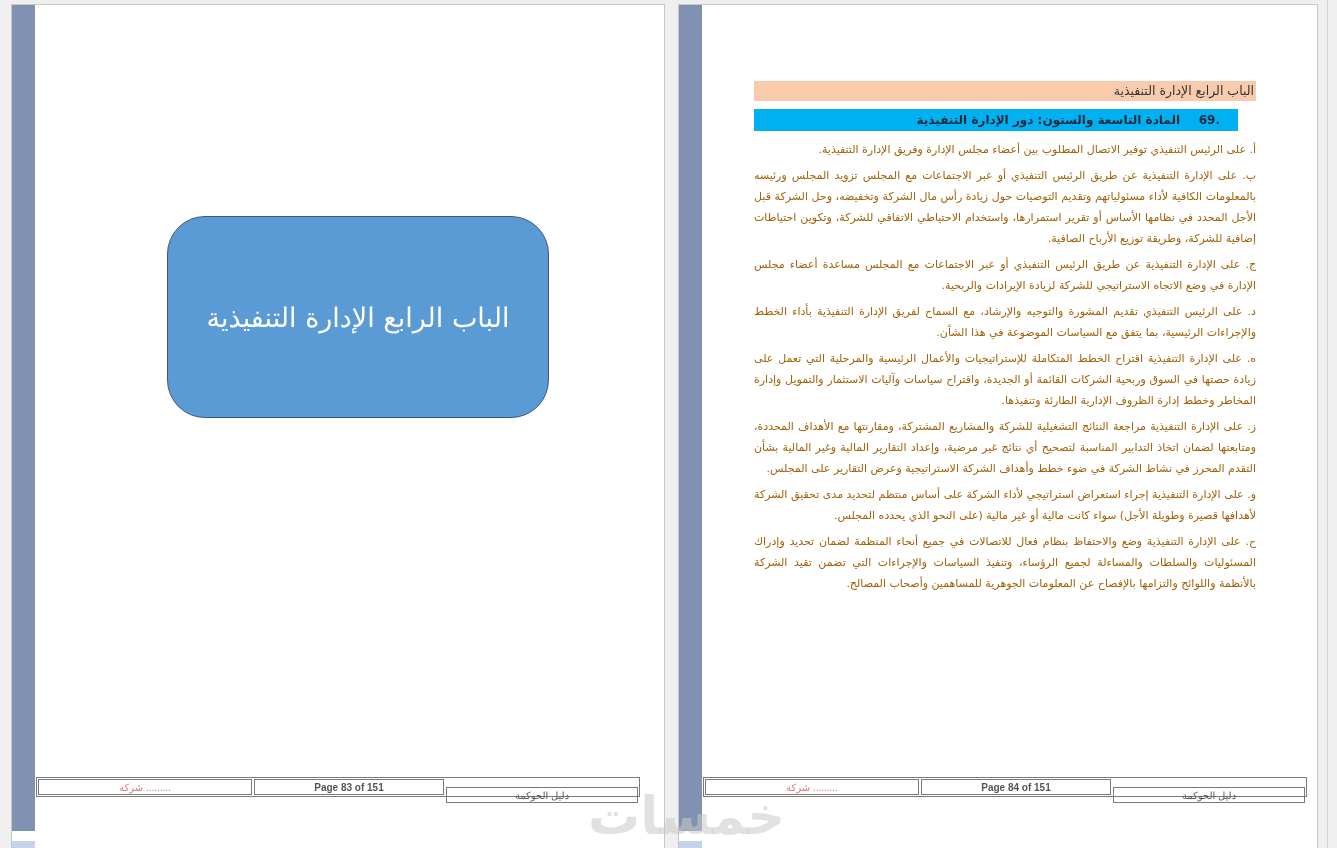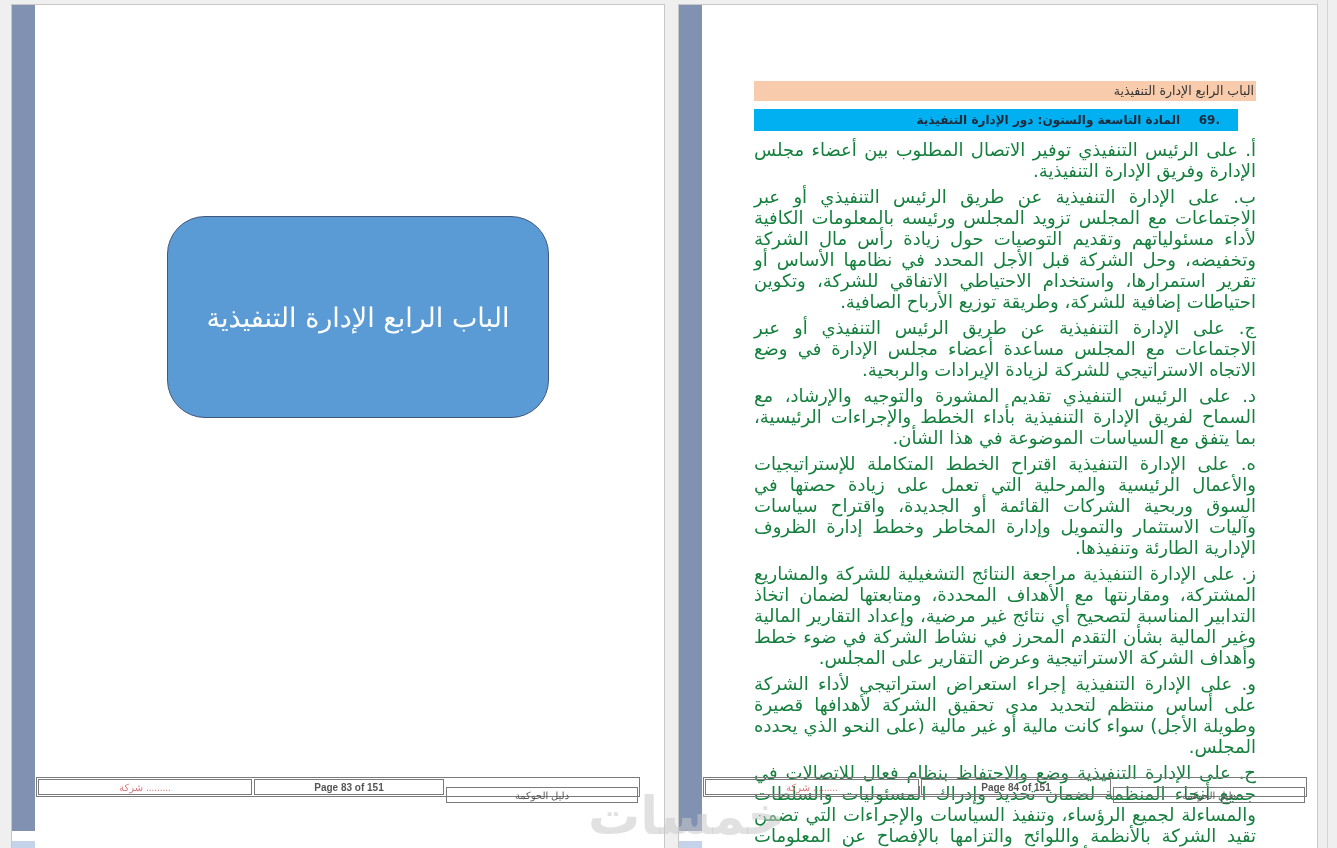--- a/index.html
+++ b/index.html
@@ -60,21 +60,21 @@
     }
     .article-heading {
       position: absolute; left: 75px; top: 104px; width: 484px; height: 22px;
       background: #00b0f0; direction: rtl;
       font-size: 12px; font-weight: bold; color: #1f2a3a; line-height: 22px;
       display: flex; box-sizing: border-box; padding-right: 18px;
     }
     .article-heading .num { width: 40px; }
     .article-heading .title { }
     .paragraph {
-      font-size: 18px; color: #15803d; line-height: 21px;
+      font-size: 11px; color: #a16207; line-height: 21px;
       margin: 0 0 5px 0; text-align: justify; direction: rtl;
     }
     #paragraphs { top: 134px; }
     .watermark {
       position: absolute; left: 588px; top: 786px;
       font-size: 52px; color: rgba(200,200,200,0.55); direction: rtl;
       font-weight: bold; letter-spacing: 2px;
     }
     .right-edge {
       position: absolute; left: 1327px; top: 0; width: 10px; height: 848px; background: #efefef;

